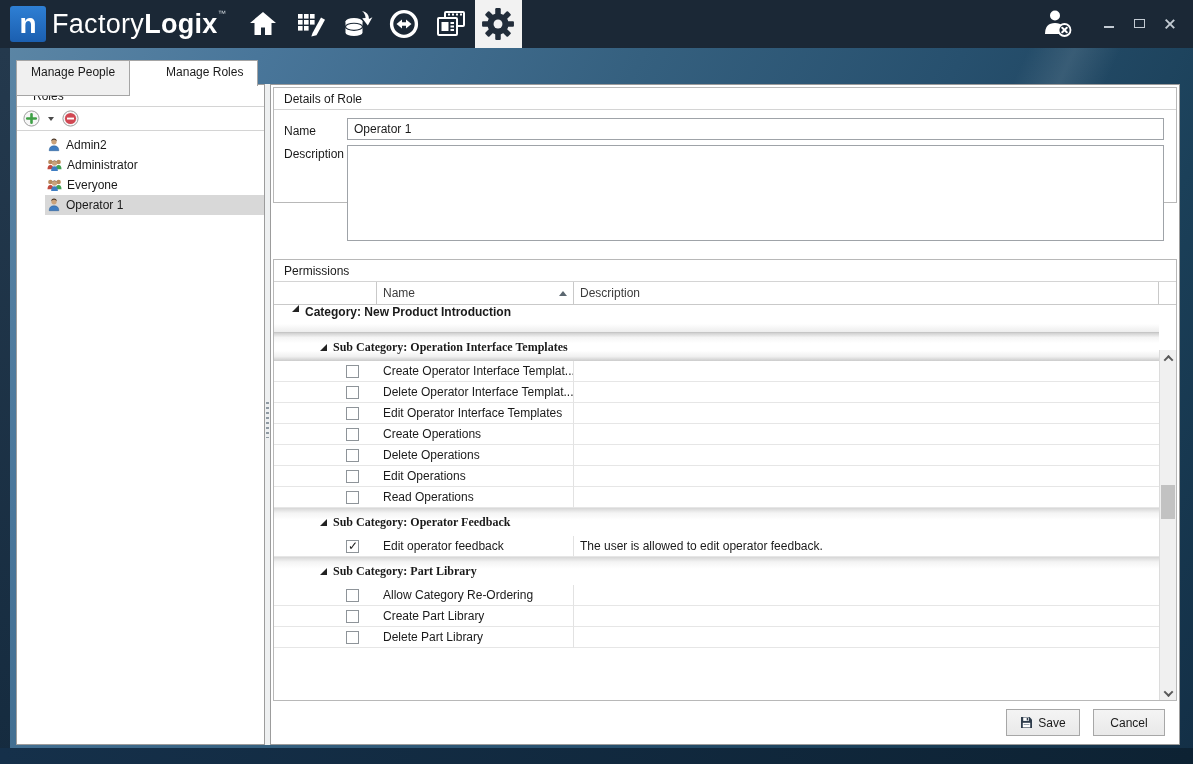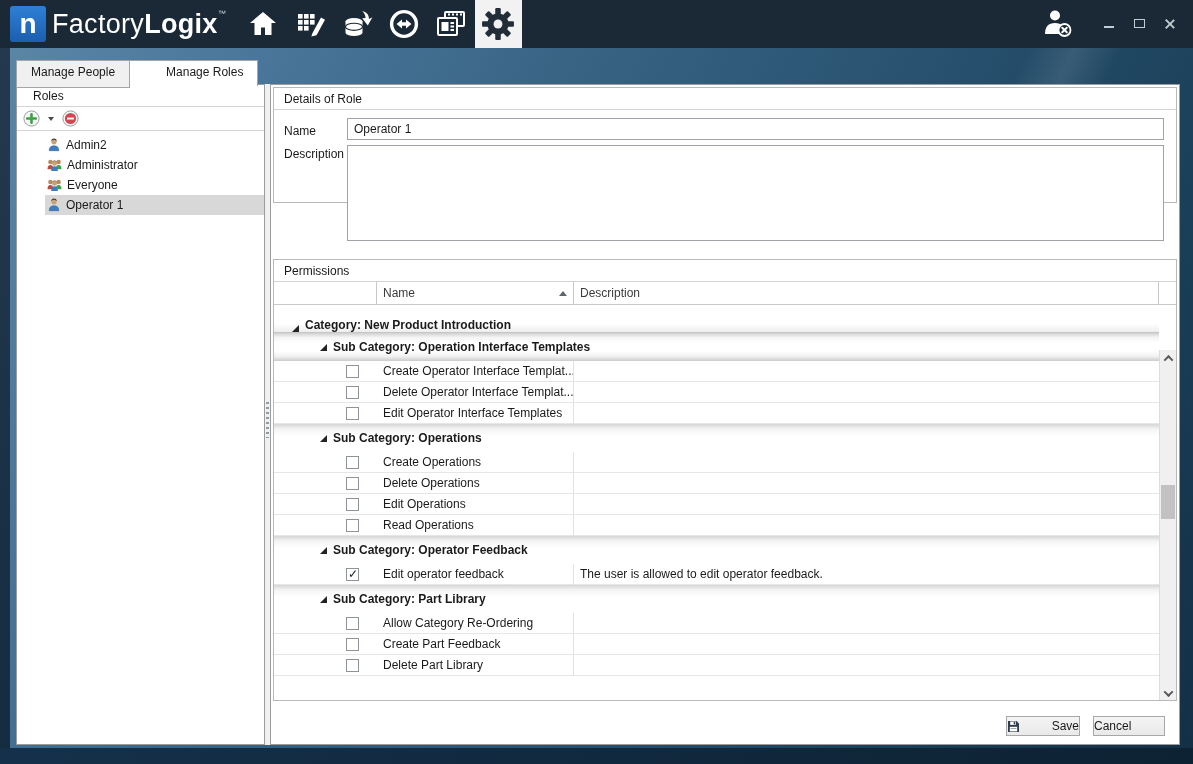--- a/index.html
+++ b/index.html
@@ -33,21 +33,21 @@
   .winbtns { display:flex; align-items:center; gap:16px; margin-right:16px; }
   .winbtn { width:14px; height:14px; position:relative; cursor:pointer; }
   .glyph-min { position:absolute; left:1px; top:9px; width:10px; height:2px; background:#c3cbd3; }
   .glyph-max { position:absolute; left:1px; top:2px; width:11px; height:9px; border:1px solid #c3cbd3; }
   .glyph-close::before,.glyph-close::after { content:""; position:absolute; left:6px; top:1px; width:1.6px; height:12px; background:#c3cbd3; }
   .glyph-close::before { transform:rotate(45deg); }
   .glyph-close::after { transform:rotate(-45deg); }
 
   
   .tabs { position:absolute; left:16px; top:60px; display:flex; z-index:3; }
-  .tab { height:28px; line-height:22px; padding:0 14px; border:1px solid #a5a5a5; background:#f0f0f0; cursor:pointer; }
+  .tab { height:36px; line-height:22px; padding:0 14px; border:1px solid #a5a5a5; background:#f0f0f0; cursor:pointer; }
   .tab.active { background:#fff; border-bottom:none; height:26px; z-index:4; }
   .tab + .tab { border-left:none;padding-left:36px; }
 
   
   .roles-panel { position:absolute; left:16px; top:84px; width:249px; height:661px; background:#fff;
     border:1px solid #9c9c9c; z-index:2; }
   .panel-title { height:22px; line-height:22px; padding-left:16px; border-bottom:1px solid #d4d4d4; }
   .roles-toolbar { height:24px; display:flex; align-items:center; padding-left:6px; gap:4px; border-bottom:1px solid #d4d4d4; }
   .tool-caret { width:0; height:0; border-left:3.5px solid transparent; border-right:3.5px solid transparent;
     border-top:4px solid #4a4a4a; margin:0 4px; cursor:pointer; }
@@ -78,25 +78,25 @@
 
   .perms-box { top:174px; height:442px; overflow:hidden; }
   .colheader { height:23px; display:grid; grid-template-columns:103px 197px 1fr 17px; border-bottom:1px solid #c9c9c9; background:#fff; }
   .colheader .hc { border-right:1px solid #c9c9c9; display:flex; align-items:center; padding:0 6px; color:#3c3c3c; cursor:pointer; }
   .colheader .hc:last-child { border-right:none; }
   .sort-asc { width:0; height:0; margin-left:auto; border-left:4px solid transparent; border-right:4px solid transparent;
     border-bottom:5px solid #5b6770; }
   .pbody { position:relative; height:397px; overflow:hidden; }
   .prows { position:absolute; left:0; top:0; right:17px; }
 
-  .row-cat { height:28px; display:flex; align-items:flex-end; background:linear-gradient(180deg,#fff 70%,#ededed 100%);
+  .row-cat { height:28px; display:flex; align-items:flex-start; background:linear-gradient(180deg,#fff 70%,#ededed 100%);
     border-bottom:1px solid #c6c6c6; cursor:pointer; }
   .row-cat .tri { margin-left:18px; }
   .row-sub { height:28px; display:flex; align-items:center; cursor:pointer;
-    background:linear-gradient(180deg,#d6d6d6 0%,#f4f4f4 18%,#fff 42%); }
+    background:linear-gradient(180deg,#d6d6d6 0%,#f4f4f4 18%,#fff 42%);font-family:Liberation Serif, serif; }
   .row-sub.emphasized { background:linear-gradient(180deg,#d0d0d0 0%,#f5f5f5 16%,#fff 36%,#fff 64%,#f0f0f0 84%,#cbcbcb 100%); }
   .row-sub .tri { margin-left:46px; }
   .tri { width:0; height:0; border-bottom:7px solid #222; border-left:7px solid transparent; margin-right:6px; flex:0 0 auto; }
   .grp-label { font-weight:bold; }
 
   .prow { height:21px; display:grid; grid-template-columns:103px 197px 1fr; }
   .prow .c0 { display:flex; align-items:center; border-bottom:1px solid #e6e6e6; }
   .prow .c1, .prow .c2 { display:flex; align-items:center; padding:0 6px; border-right:1px solid #e2e2e2;
     border-bottom:1px solid #e6e6e6; white-space:nowrap; overflow:hidden; }
   .prow .c2 { border-right:none; }
@@ -107,22 +107,22 @@
   
   .vscroll { position:absolute; right:0; top:45px; bottom:0; width:17px; background:#f0f0f0; border-left:1px solid #dcdcdc; }
   .sbtn { position:absolute; left:0; width:16px; height:17px; display:flex; align-items:center; justify-content:center; cursor:pointer; }
   .sbtn.up { top:0; } .sbtn.down { bottom:0; }
   .chev { width:7px; height:7px; border-top:2px solid #5a5a5a; border-right:2px solid #5a5a5a; }
   .chev.up { transform:rotate(-45deg) translate(-1px,1px); }
   .chev.down { transform:rotate(135deg) translate(-1px,1px); }
   .sthumb { position:absolute; left:1px; top:135px; width:14px; height:34px; background:#c2c2c2; cursor:grab; }
 
   
-  .btn { position:absolute; bottom:8px; height:20px; background:linear-gradient(180deg,#f4f4f4,#e9e9e9);
-    border:1px solid #a7a7a7; display:flex; align-items:center; justify-content:space-between; gap:5px;
+  .btn { position:absolute; bottom:8px; height:27px; background:linear-gradient(180deg,#f4f4f4,#e9e9e9);
+    border:1px solid #a7a7a7; display:flex; align-items:center; justify-content:center; gap:5px;
     font:12px "Liberation Sans",sans-serif; cursor:pointer; }
   .btn-save { right:99px; width:74px; }
   .btn-cancel { right:14px; width:72px; }
 
   
   .addbtn,.rembtn { width:17px; height:17px; cursor:pointer; }
 </style>
 </head>
 <body>
 
@@ -379,24 +379,20 @@
               </div>
     <div class="c1">
                 <span>Edit Operator Interface Templates</span>
               </div>
     <div class="c2">
                 <span></span>
               </div>
   </div>
 
 
-  <div class="row-sub">
-    <span class="tri"></span>
-    <span class="grp-label">Sub Category: Operations</span>
-  </div>
 
   <div class="prow">
     <div class="c0">
                 <span class="cb"></span>
               </div>
     <div class="c1">
                 <span>Create Operations</span>
               </div>
     <div class="c2">
                 <span></span>
@@ -471,21 +467,21 @@
     <div class="c2">
                 <span></span>
               </div>
   </div>
 
   <div class="prow">
     <div class="c0">
                 <span class="cb"></span>
               </div>
     <div class="c1">
-                <span>Create Part Feedback</span>
+                <span>Create Part Library</span>
               </div>
     <div class="c2">
                 <span></span>
               </div>
   </div>
 
   <div class="prow">
     <div class="c0">
                 <span class="cb"></span>
               </div>

